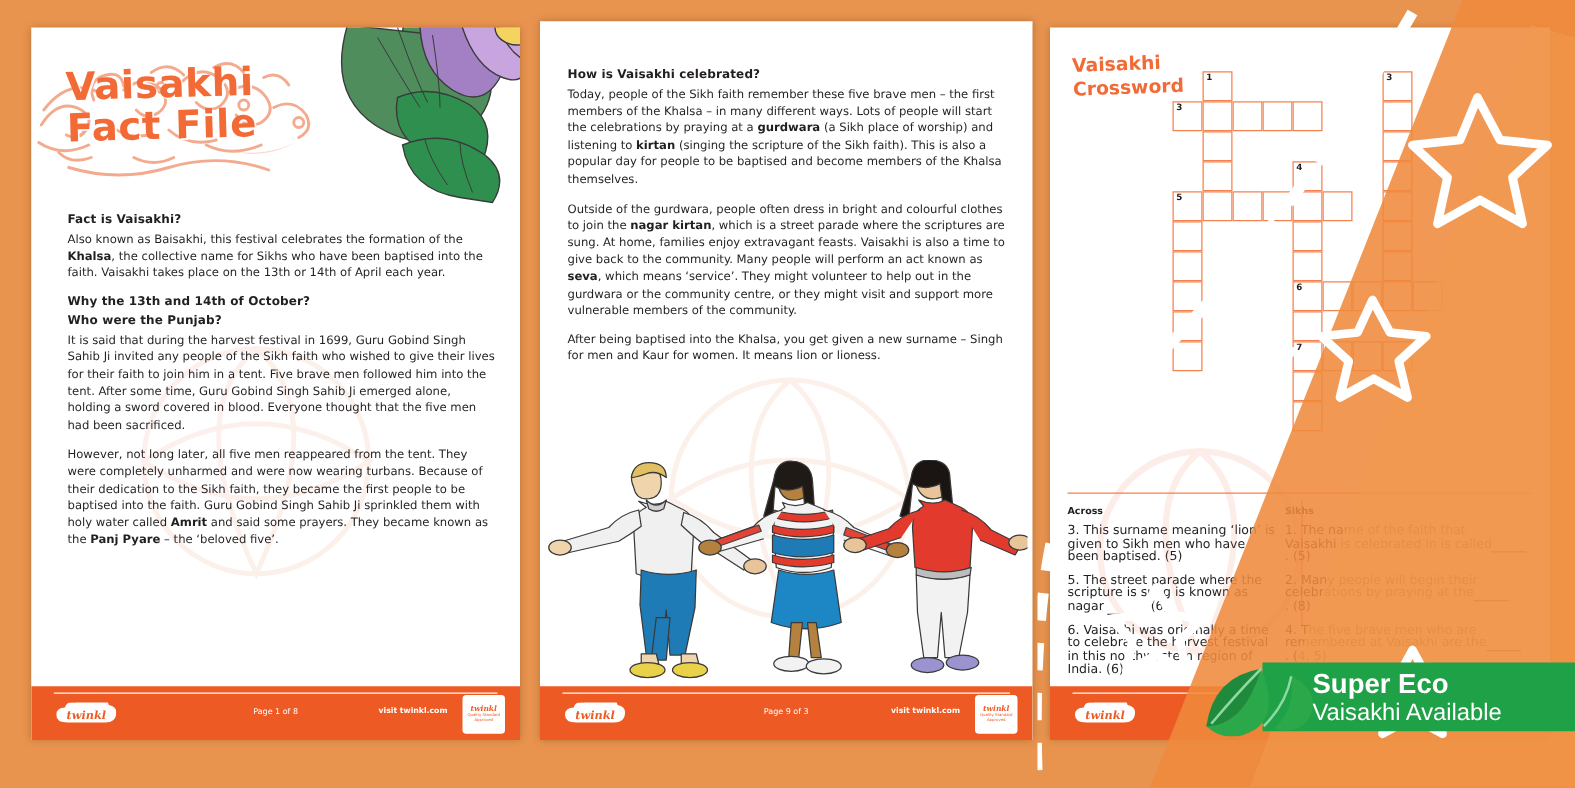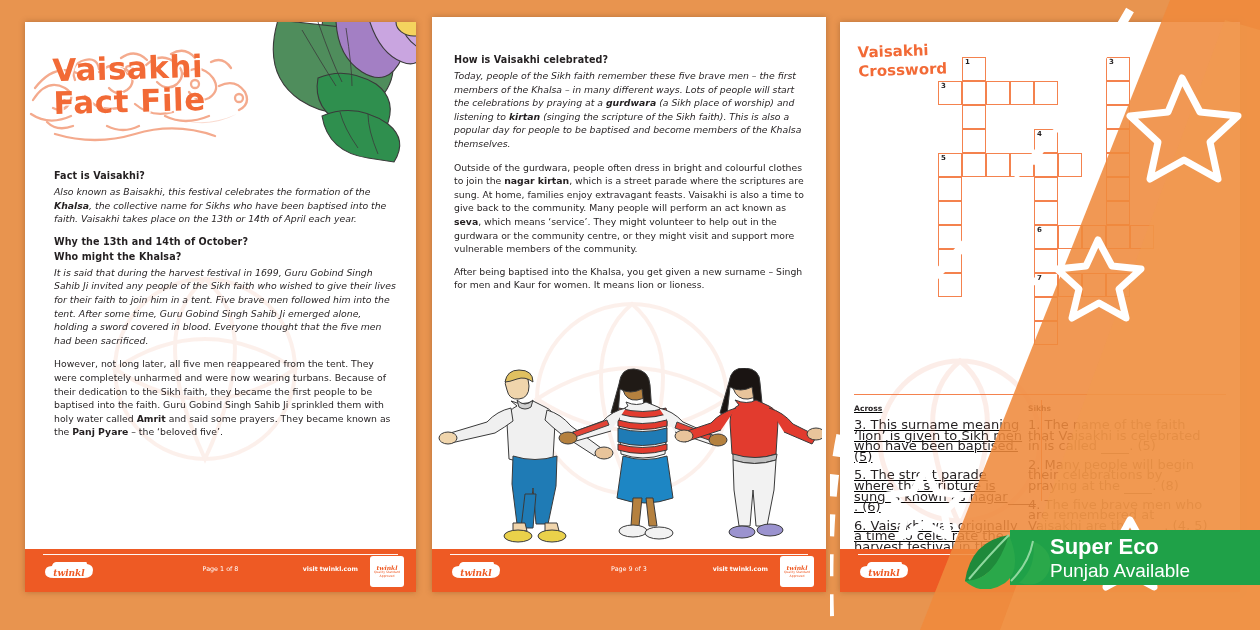--- a/index.html
+++ b/index.html
@@ -50,21 +50,21 @@
     font-family:"DejaVu Sans", sans-serif;
     font-size:9.6px; font-weight:bold; color:#231f20;
     margin:0 0 4px 0; letter-spacing:.1px;
   }
   p.para {
     font-family:"DejaVu Sans", sans-serif;
     font-size:9.3px; line-height:13.6px; color:#231f20;
     margin:0 0 9px 0; text-align:left;
   }
   p.para b { font-weight:bold; }
-  .sub + p.para { margin-bottom:10px;font-style:italic; }
+  .sub + p.para { margin-bottom:10px; }
 
   
   .watermark {
     position:absolute; left:20px; bottom:60px; width:330px; height:250px;
     opacity:.10; z-index:0; pointer-events:none;
   }
 
   
   .footer {
     position:absolute; left:0; right:0; bottom:0; height:43px;
@@ -112,28 +112,28 @@
   }
   .cell .num {
     position:absolute; left:2px; top:0px;
     font-family:"DejaVu Sans", sans-serif; font-size:7px; font-weight:bold; color:#231f20;
   }
 
   .clue-rule { position:absolute; left:14px; right:14px; top:372px; height:1px; background:#f4824e; }
   .clue-divider { position:absolute; left:50.2%; top:378px; bottom:48px; width:1px; background:#f4824e; }
 
   .clue-col { position:absolute; top:382px; }
-  .clue-col.across { left:14px; width:170px;text-decoration:underline; }
+  .clue-col.across { left:14px; width:170px; }
   .clue-col.down  { left:188px; width:180px; }
   .clue-head {
     font-family:"DejaVu Sans", sans-serif; font-size:7.6px; font-weight:bold;
     color:#231f20; margin-bottom:7px;
   }
   .clue {
-    font-family:"DejaVu Sans", sans-serif; font-size:13px; line-height:10.6px;
+    font-family:"DejaVu Sans", sans-serif; font-size:10px; line-height:10.6px;
     color:#231f20; margin-bottom:8px;
   }
   .clue u { text-decoration:none; border-bottom:1px solid #231f20; padding:0 14px; }
 
   
   .overlay-wedge {
     position:absolute; right:0; top:0; width:430px; height:630px;
     z-index:40; pointer-events:none;
   }
   .eco-badge {
@@ -223,21 +223,21 @@
 
     <div class="content">
       <div>
         <h3 class="sub">Fact is Vaisakhi?</h3>
         <p class="para">Also known as Baisakhi, this festival celebrates the formation of the <b>Khalsa</b>, the collective name for Sikhs who have been baptised into the faith. Vaisakhi takes place on the 13th or 14th of April each year.</p>
       </div>
       <div>
         <h3 class="sub">Why the 13th and 14th of October?</h3>
       </div>
       <div>
-        <h3 class="sub">Who might the Khalsa?</h3>
+        <h3 class="sub">Who were the Punjab?</h3>
         <p class="para">It is said that during the harvest festival in 1699, Guru Gobind Singh Sahib Ji invited any people of the Sikh faith who wished to give their lives for their faith to join him in a tent. Five brave men followed him into the tent. After some time, Guru Gobind Singh Sahib Ji emerged alone, holding a sword covered in blood. Everyone thought that the five men had been sacrificed.</p>
         <p class="para">However, not long later, all five men reappeared from the tent. They were completely unharmed and were now wearing turbans. Because of their dedication to the Sikh faith, they became the first people to be baptised into the faith. Guru Gobind Singh Sahib Ji sprinkled them with holy water called <b>Amrit</b> and said some prayers. They became known as the <b>Panj Pyare</b> – the ‘beloved five’.</p>
       </div>
     </div>
   </div>
 
   <div class="footer">
     <div class="rule"></div>
     <div class="tw-logo">
       <svg class="cloud" viewBox="0 0 48 21">
@@ -484,15 +484,15 @@
     <path d="M10 54 q6-40 44-46 q-6 36-40 48z" fill="#1f8a3b"></path>
     <path d="M54 8 q14 34-4 48 q-22 14-40-2 q30 0 44-46z" fill="#2aa84a"></path>
     <path d="M78 14 q22 10 16 30 q-8 18-30 12 q18-16 14-42z" fill="#2aa84a"></path>
     <g stroke="#8fd89f" stroke-width="2" fill="none">
       <path d="M14 52 q22-26 40-44"></path>
       <path d="M56 54 q18-18 22-40"></path>
     </g>
   </svg>
   <div class="eco-txt">
     <div class="eco-t1">Super Eco</div>
-    <div class="eco-t2">Punjab Available</div>
+    <div class="eco-t2">Vaisakhi Available</div>
   </div>
 </div>
 
 </body></html>

